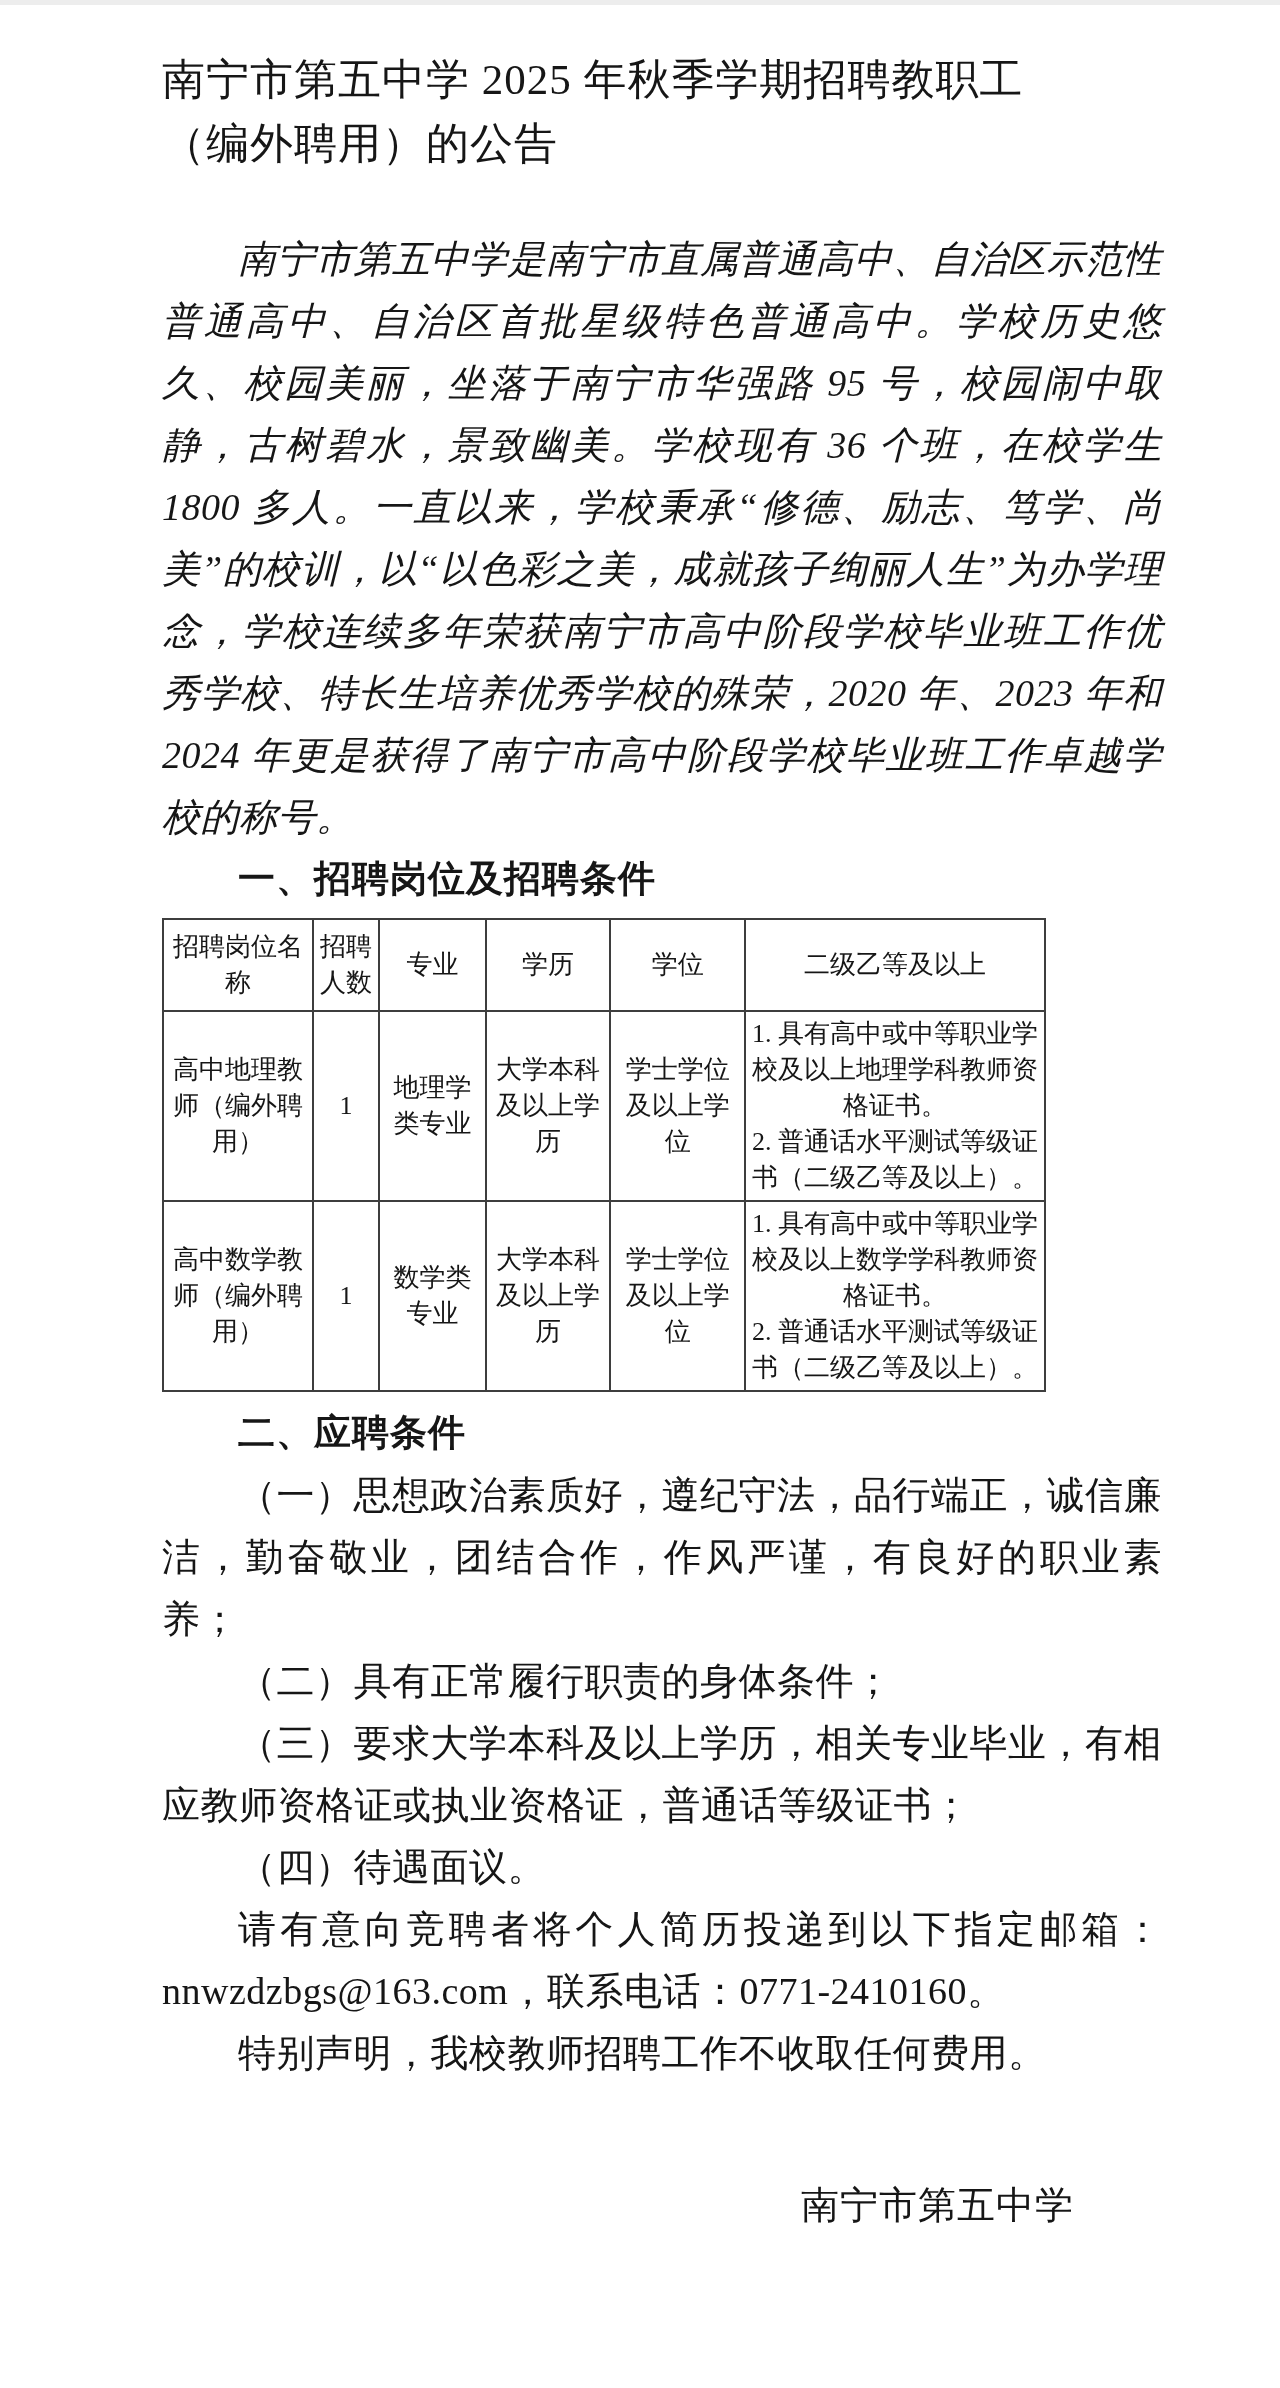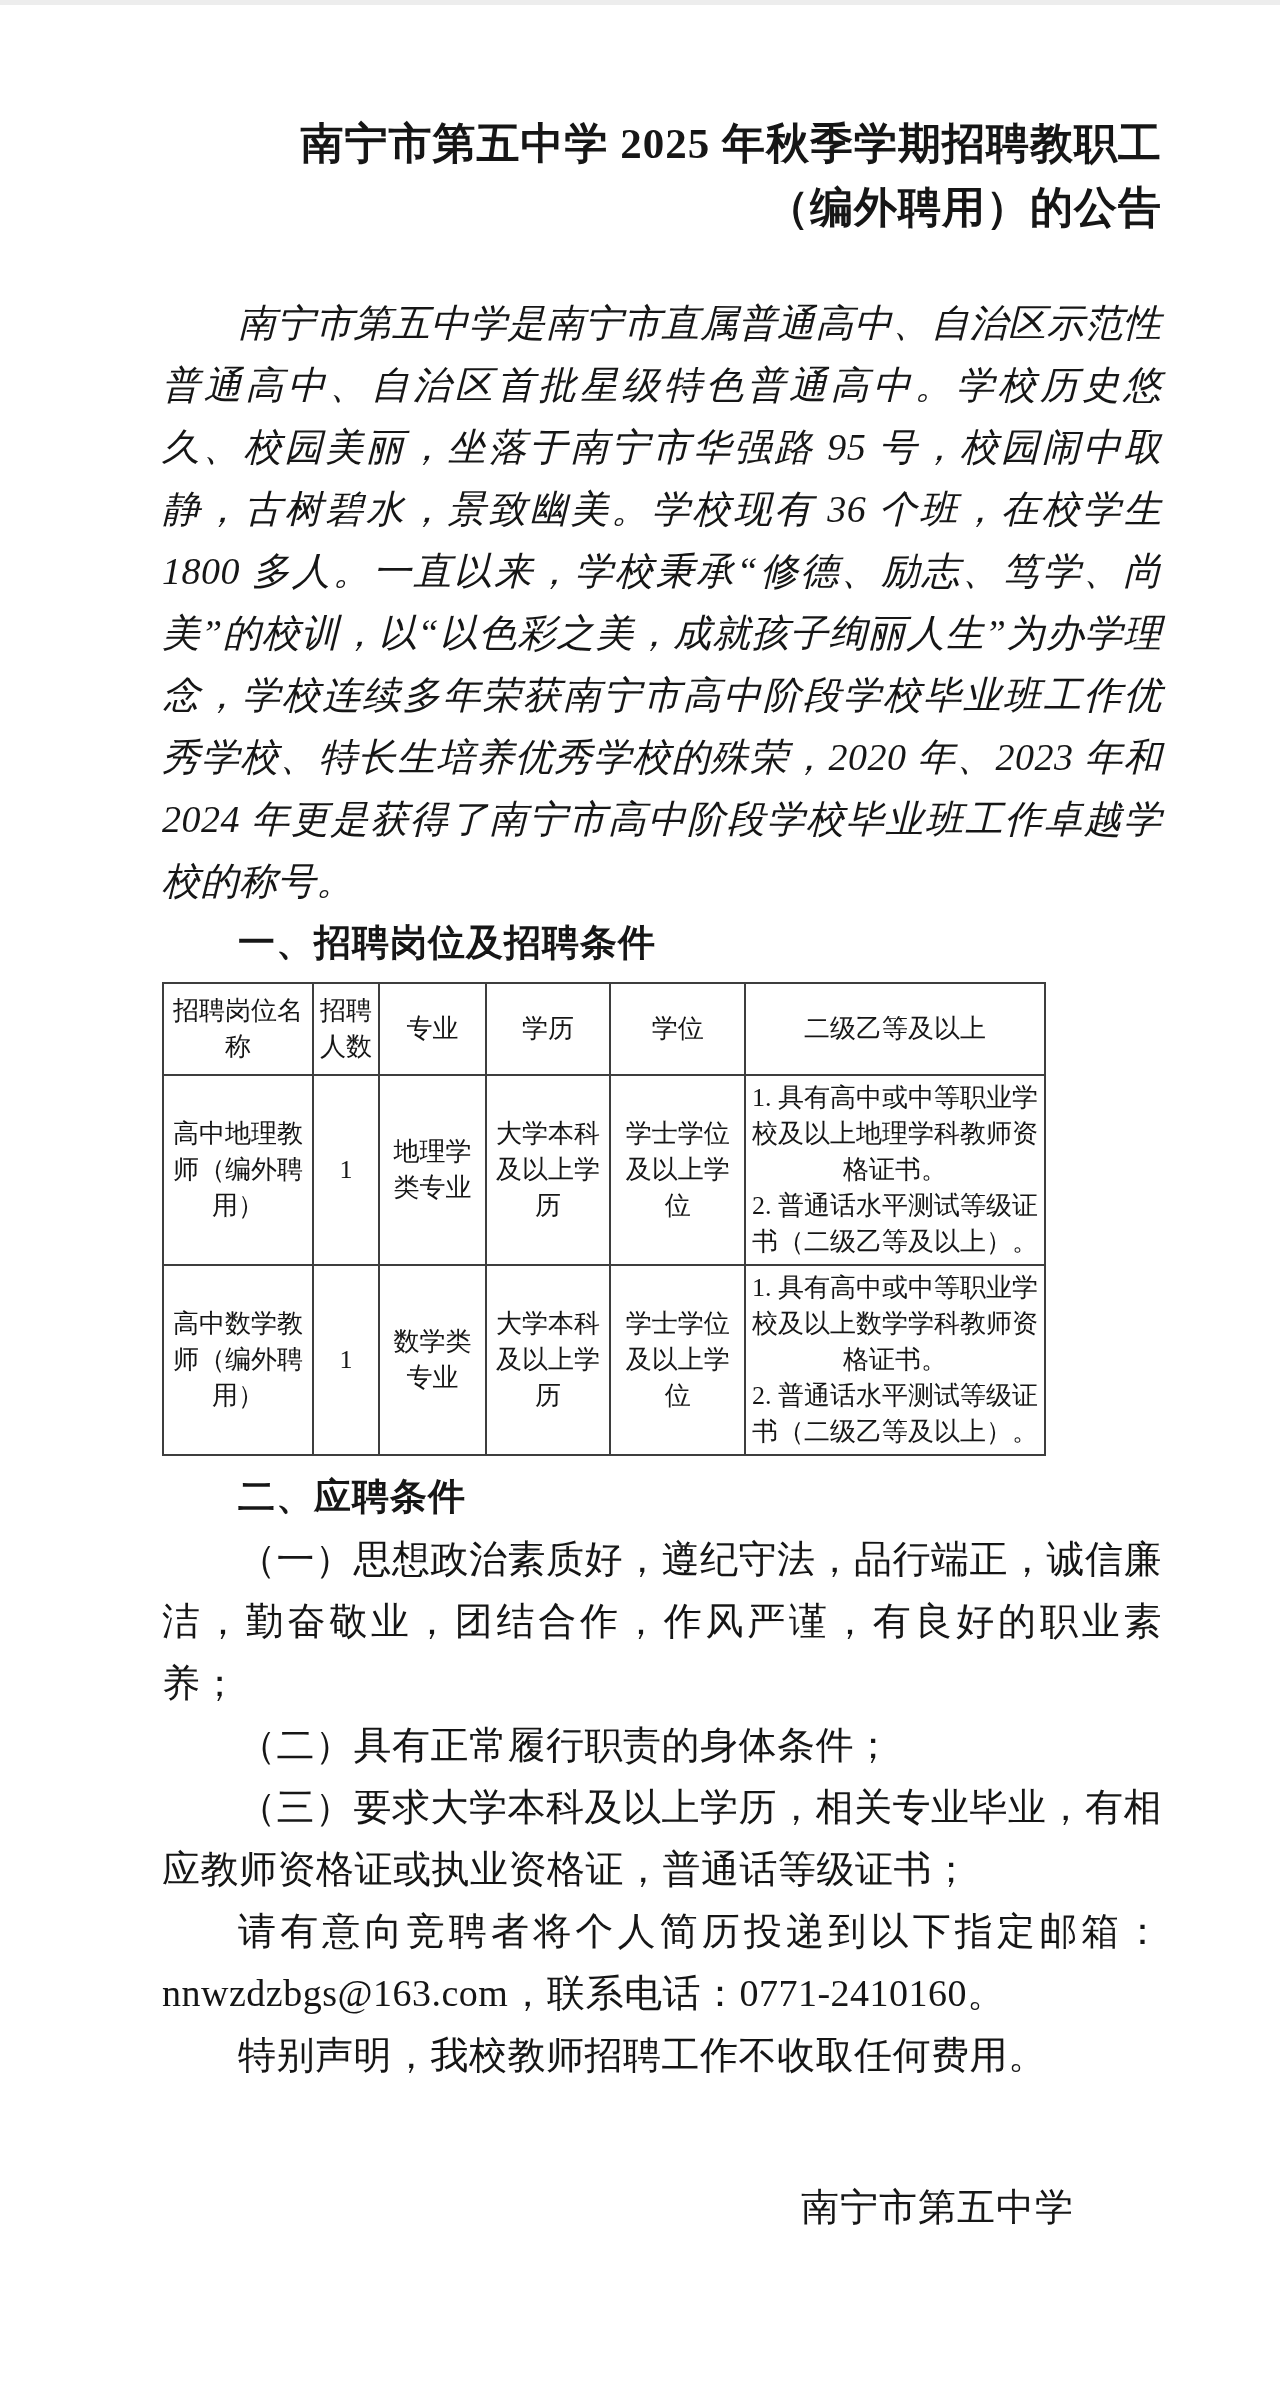--- a/index.html
+++ b/index.html
@@ -12,23 +12,23 @@
     overflow:hidden;
   }
   .page-top-edge{
     position:absolute;top:0;left:0;width:100%;height:5px;
     background:#ededed;
   }
   .content{
     position:absolute;left:162px;top:0;width:1000px;
   }
   .doc-title{
-    padding-top:112px;
-    text-align:right;
-    font-weight:bold;
+    padding-top:48px;
+    text-align:left;
+    font-weight:normal;
     font-size:43px;
     line-height:64px;
     letter-spacing:1px;
   }
   .body-text{font-size:38px;line-height:62px;text-align:justify;letter-spacing:.5px;}
   .para{margin:0;text-indent:76px;}
   .para-first{margin-top:52px;font-style:italic;}
   .sec-heading{
     font-family:"Liberation Sans","DejaVu Sans",sans-serif;
     font-weight:bold;
@@ -134,20 +134,21 @@
             </td>
           </tr>
         </tbody>
       </table>
 
       <h2 class="sec-heading sec-heading-2">二、应聘条件</h2>
 
       <p class="para">（一）思想政治素质好，遵纪守法，品行端正，诚信廉洁，勤奋敬业，团结合作，作风严谨，有良好的职业素养；</p>
       <p class="para">（二）具有正常履行职责的身体条件；</p>
       <p class="para">（三）要求大学本科及以上学历，相关专业毕业，有相应教师资格证或执业资格证，普通话等级证书；</p>
+      <p class="para">（四）待遇面议。</p>
 
 
       <p class="para">请有意向竞聘者将个人简历投递到以下指定邮箱：nnwzdzbgs@163.com，联系电话：0771-2410160。</p>
       <p class="para">特别声明，我校教师招聘工作不收取任何费用。</p>
 
       <div class="footer-block">
         <div>南宁市第五中学</div>
 
       </div>
 

